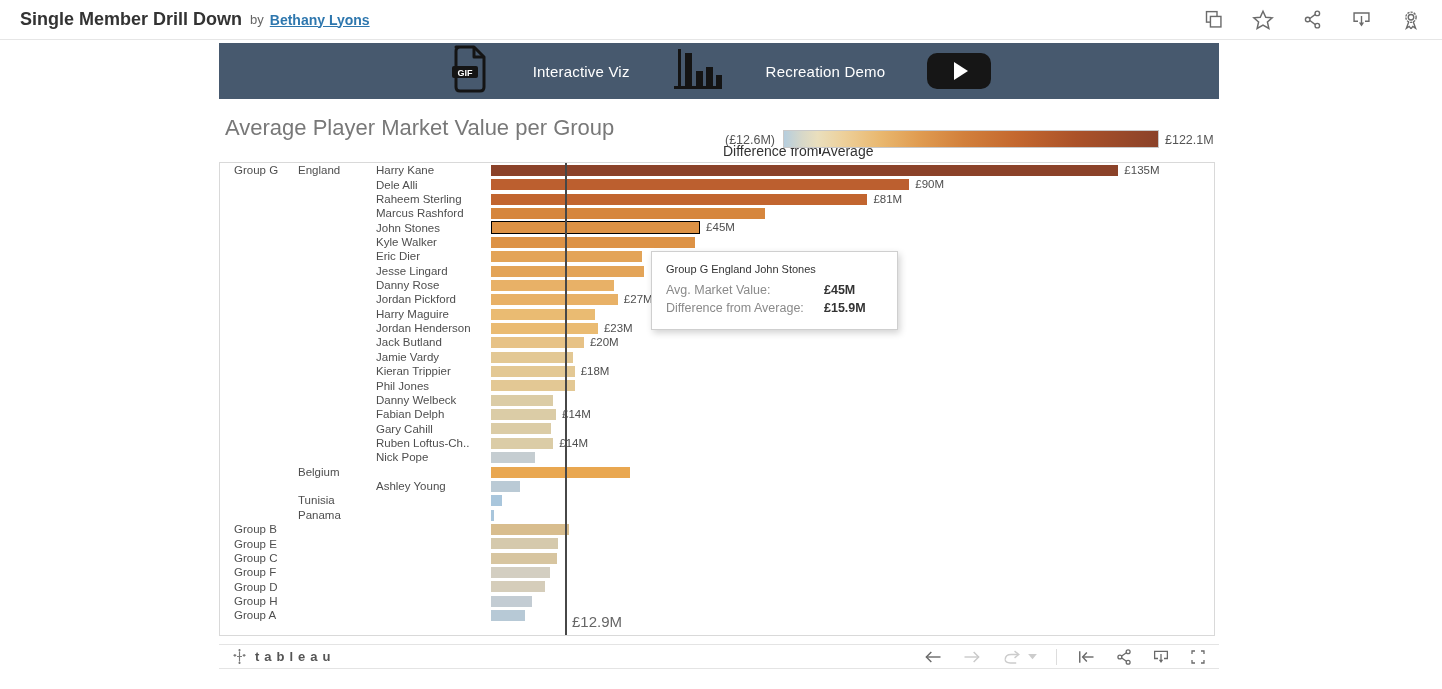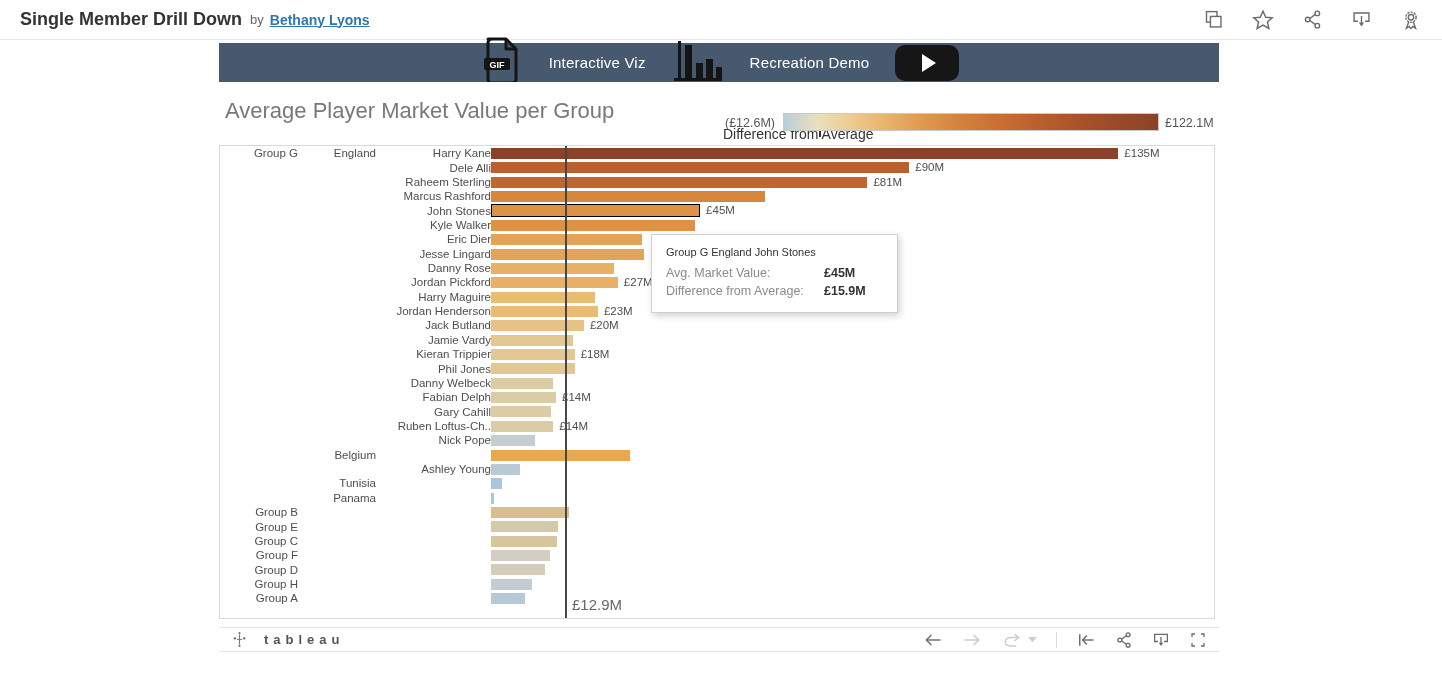--- a/index.html
+++ b/index.html
@@ -12,22 +12,22 @@
   .site-title { font-size:18px; font-weight:bold; color:#333; }
   .site-by { font-size:13px; color:#666; margin-left:8px; }
   .site-author { font-size:14px; font-weight:bold; color:#2e77ae; text-decoration:underline; margin-left:6px; cursor:pointer; }
   .header-icons { margin-left:auto; display:flex; align-items:center; gap:28px; }
   .header-icons svg { display:block; cursor:pointer; }
 
   
   .viz-wrap { width:1000px; margin-left:219px; margin-top:3px; }
 
   
-  .banner { height:39px; background:#47596e; display:flex; align-items:center;
-            justify-content:center; gap:26px; }
+  .banner { height:56px; background:#47596e; display:flex; align-items:center;
+            justify-content:center; gap:42px; }
   .banner-label { color:#fff; font-size:15px; letter-spacing:.2px; }
   .play-btn { width:64px; height:36px; background:#161616; border-radius:10px;
               display:flex; align-items:center; justify-content:center; cursor:pointer; }
   .play-tri { width:0; height:0; border-left:14px solid #fff; border-top:9px solid transparent;
               border-bottom:9px solid transparent; margin-left:3px; }
 
   
   .viz-body { position:relative; height:544px; background:#fff; }
   .viz-title { position:absolute; left:6px; top:16px; font-size:22px; color:#787878; font-weight:normal; }
 
@@ -39,21 +39,21 @@
                 background:linear-gradient(to right,#b6cede 0%,#d8d8c8 5%,#eadfbd 9%,
                   #edd09a 16%,#e9b76e 26%,#e09c51 36%,#d2803c 48%,#c4682f 62%,
                   #ab5229 78%,#8b4229 100%); }
   .legend-max { position:absolute; left:946px; top:34px; font-size:12.5px; color:#555; }
   .legend-tick { position:absolute; left:600px; top:49px; width:2px; height:6px; background:#333; }
 
   
   .chart { position:absolute; left:0; top:63px; width:996px; height:474px;
            border:1px solid #d9d9d9; background:#fff; }
   .chart-rows { position:absolute; inset:0; display:flex; flex-direction:column; }
-  .row { display:flex; height:14.363px; align-items:center;text-align:right; }
+  .row { display:flex; height:14.363px; align-items:center; }
   .lbl { font-size:11.5px; color:#4e4e4e; white-space:nowrap; overflow:hidden; line-height:14px; }
   .lbl-group { width:78px; padding-left:14px; }
   .lbl-country { width:78px; }
   .lbl-player { width:115px; }
   .bar-area { position:relative; flex:1; height:100%; }
   .bar { position:absolute; left:0; top:2px; height:11px; z-index:1; }
   .bar.hl { top:0.5px; height:13px; border:1.6px solid #000; z-index:2; }
   .bar-label { position:absolute; top:0; font-size:11.5px; color:#4e4e4e;
                line-height:14.4px; white-space:nowrap; z-index:4; }
   .ref-line { position:absolute; left:345px; top:0; width:2px; height:100%; background:#474747; z-index:3; }
@@ -64,21 +64,21 @@
              border:1px solid #cfcfcf; box-shadow:2px 3px 7px rgba(0,0,0,.18);
              padding:11px 14px 12px 14px; z-index:10; }
   .tt-title { font-size:11px; color:#333; margin-bottom:6px; }
   .tt-row { display:flex; font-size:12.5px; line-height:18px; }
   .tt-lbl { color:#8a8a8a; width:158px; }
   .tt-val { color:#333; font-weight:bold; }
 
   
   .toolbar { height:25px; margin-top:1px; border-top:1px solid #e4e4e4; border-bottom:1px solid #e4e4e4;
              display:flex; align-items:center; padding:0 12px; background:#fff; }
-  .logo { display:flex; align-items:center; gap:16px; cursor:pointer; }
+  .logo { display:flex; align-items:center; gap:7px; cursor:pointer; }
   .logo-text { font-size:13px; color:#555; letter-spacing:5px; font-weight:bold; }
   .tb-icons { margin-left:auto; display:flex; align-items:center; gap:19px; }
   .tb-icons svg { display:block; cursor:pointer; }
   .tb-sep { width:1px; height:16px; background:#ddd; }
 </style>
 </head>
 <body>
 
 <div class="site-header">
   <span class="site-title">Single Member Drill Down</span>

